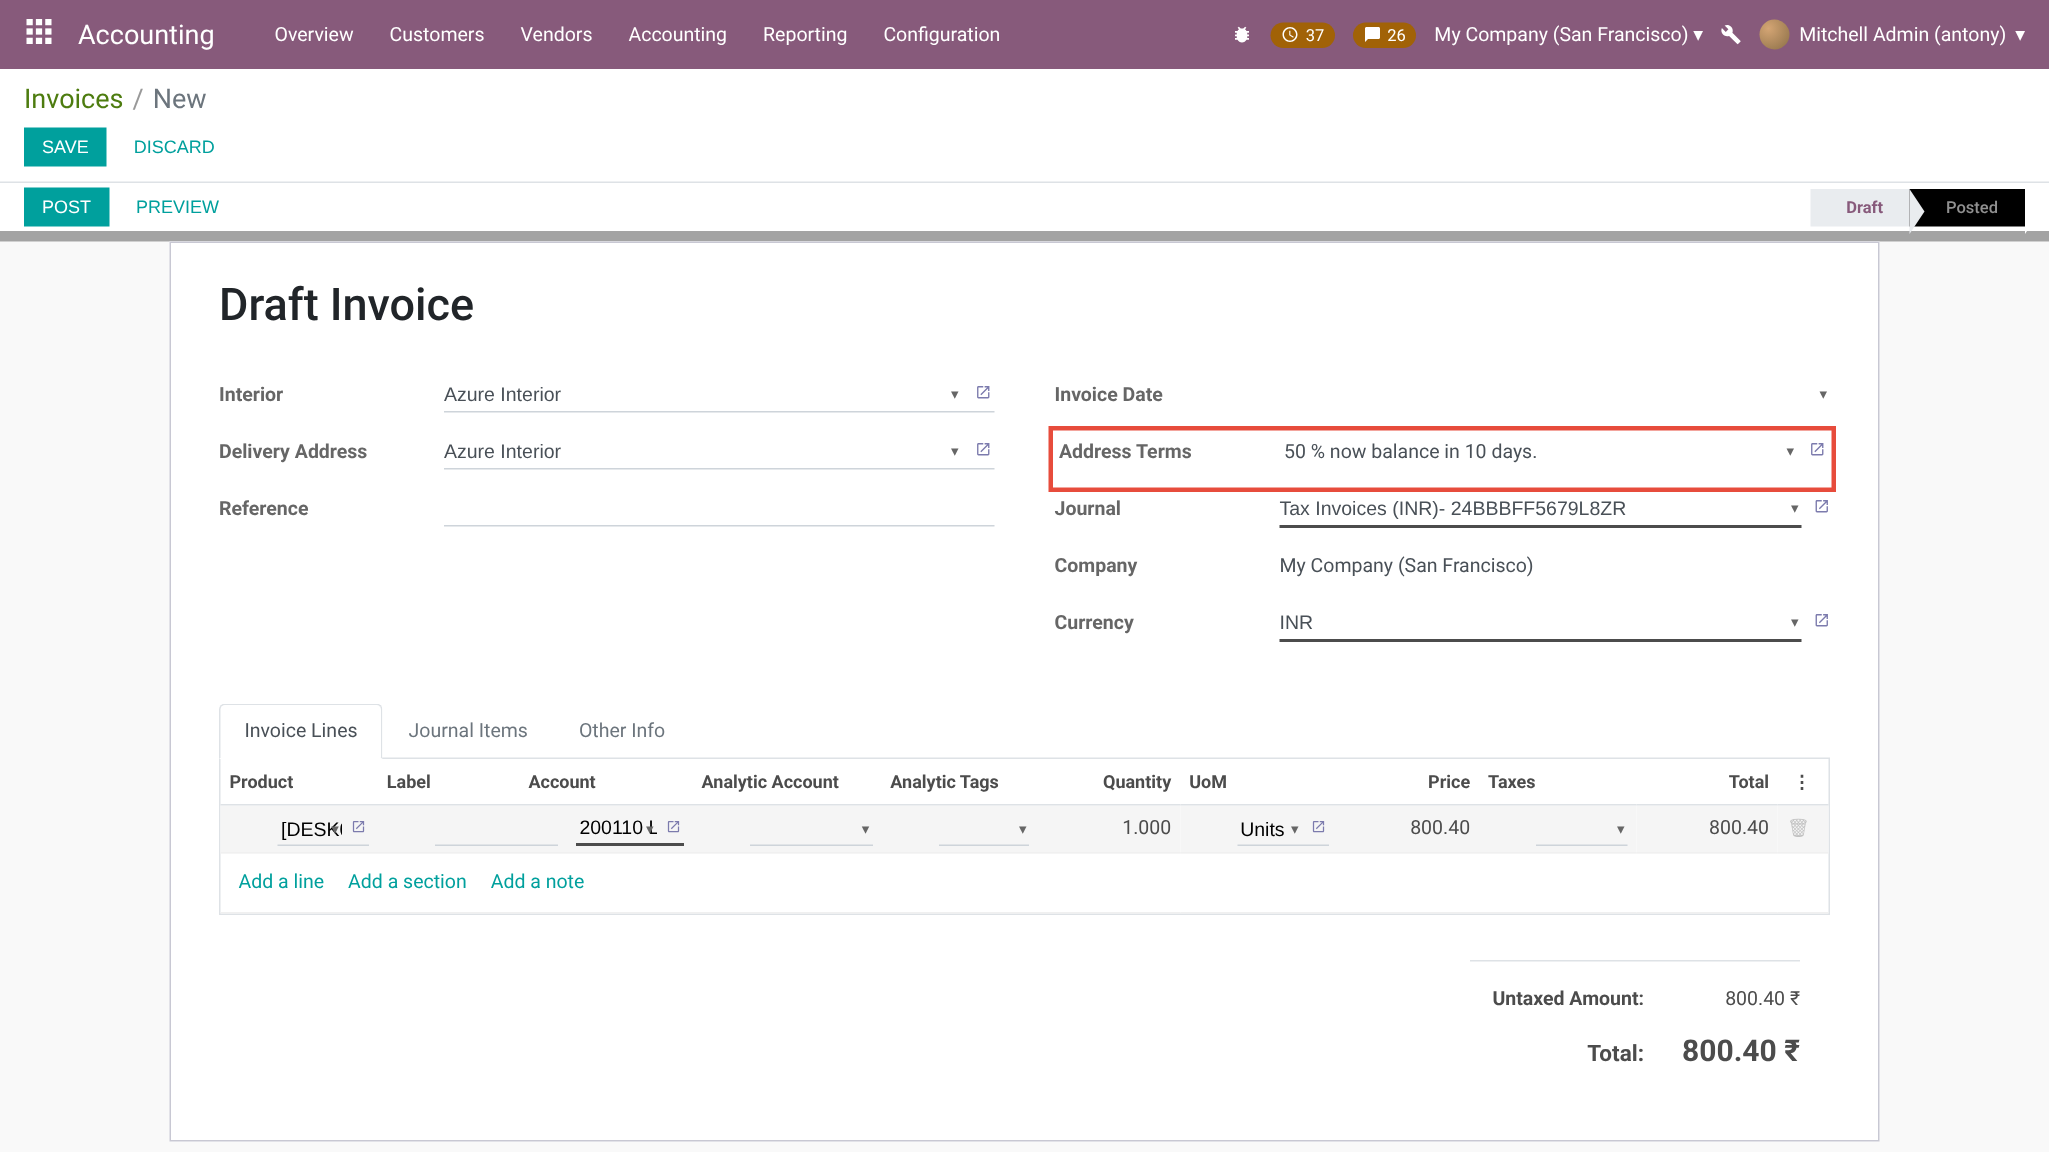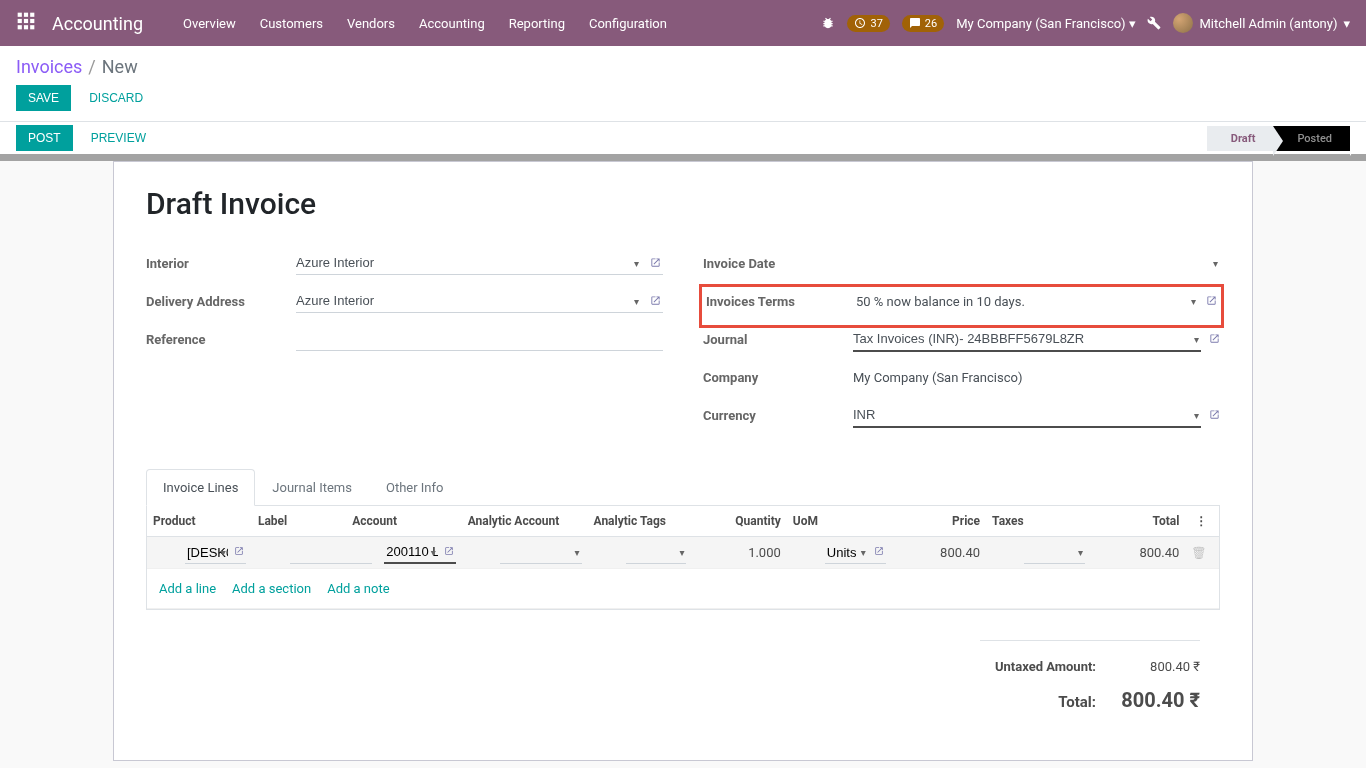--- a/index.html
+++ b/index.html
@@ -11,21 +11,21 @@
 .nav-menu { display: flex; gap: 4px; flex: 1; }
 .nav-item { padding: 6px 10px; color: #fff; cursor: pointer; font-size: 13px; }
 .nav-right { display: flex; align-items: center; gap: 12px; }
 .nav-icon { cursor: pointer; display: flex; align-items: center; }
 .badge-pill { background: #a16207; color: #fff; padding: 2px 7px; border-radius: 10px; font-size: 11px; display: flex; align-items: center; gap: 4px; }
 .company-selector { cursor: pointer; color: #fff; font-size: 13px; }
 .user-menu { display: flex; align-items: center; gap: 6px; cursor: pointer; color: #fff; font-size: 13px; }
 .avatar { width: 20px; height: 20px; border-radius: 50%; background: radial-gradient(circle at 30% 30%, #d4a574, #8b6f47); }
 .breadcrumb-bar { background: #fff; padding: 10px 16px 0; }
 .breadcrumb { font-size: 18px; color: #875a7b; display: flex; align-items: center; gap: 6px; margin-bottom: 8px; }
-.breadcrumb a { color: #8b5cf6; text-decoration: none; cursor: pointer; }
+.breadcrumb a { color: #4d7c0f; text-decoration: none; cursor: pointer; }
 .breadcrumb .sep { color: #999; }
 .breadcrumb .current { color: #6c757d; }
 .action-buttons { display: flex; gap: 6px; padding-bottom: 10px; }
 .btn { padding: 6px 12px; border: none; cursor: pointer; font-size: 12px; font-weight: 500; text-transform: uppercase; }
 .btn-primary { background: #00a09d; color: #fff; }
 .btn-link { background: transparent; color: #00a09d; }
 .statusbar-row { background: #fff; border-top: 1px solid #dee2e6; border-bottom: 7px solid #a3a3a3; display: flex; justify-content: space-between; align-items: center; padding: 16px 16px; height: 40px; }
 .statusbar-left { display: flex; gap: 6px; align-items: center; }
 .statusbar-right { display: flex; align-items: flex-end; }
 .status-step { position: relative; padding: 6px 18px 6px 24px; font-size: 11px; font-weight: 500; color: #909090; background: #000000; }
@@ -197,21 +197,21 @@
     <div class="form-col">
       <div class="form-row">
         <div class="form-label">Invoice Date</div>
         <div class="form-field">
           <input style="border-bottom: none;" value="">
           <span class="field-caret-only">▾</span>
         </div>
       </div>
       <div class="highlight-box">
       <div class="form-row">
-        <div class="form-label">Invoices Terms</div>
+        <div class="form-label">Address Terms</div>
         <div class="form-field">
           <span class="field-text">50 % now balance in 10 days.</span>
           <span class="field-caret-only">▾</span>
         </div>
         <span class="field-external-out">
           <svg width="11" height="11" viewBox="0 0 24 24" fill="currentColor">
                   <path d="M19 19H5V5h7V3H5c-1.1 0-2 .9-2 2v14c0 1.1.9 2 2 2h14c1.1 0 2-.9 2-2v-7h-2v7zM14 3v2h3.59l-9.83 9.83 1.41 1.41L19 6.41V10h2V3h-7z"></path>
                 </svg>
         </span>
       </div>

